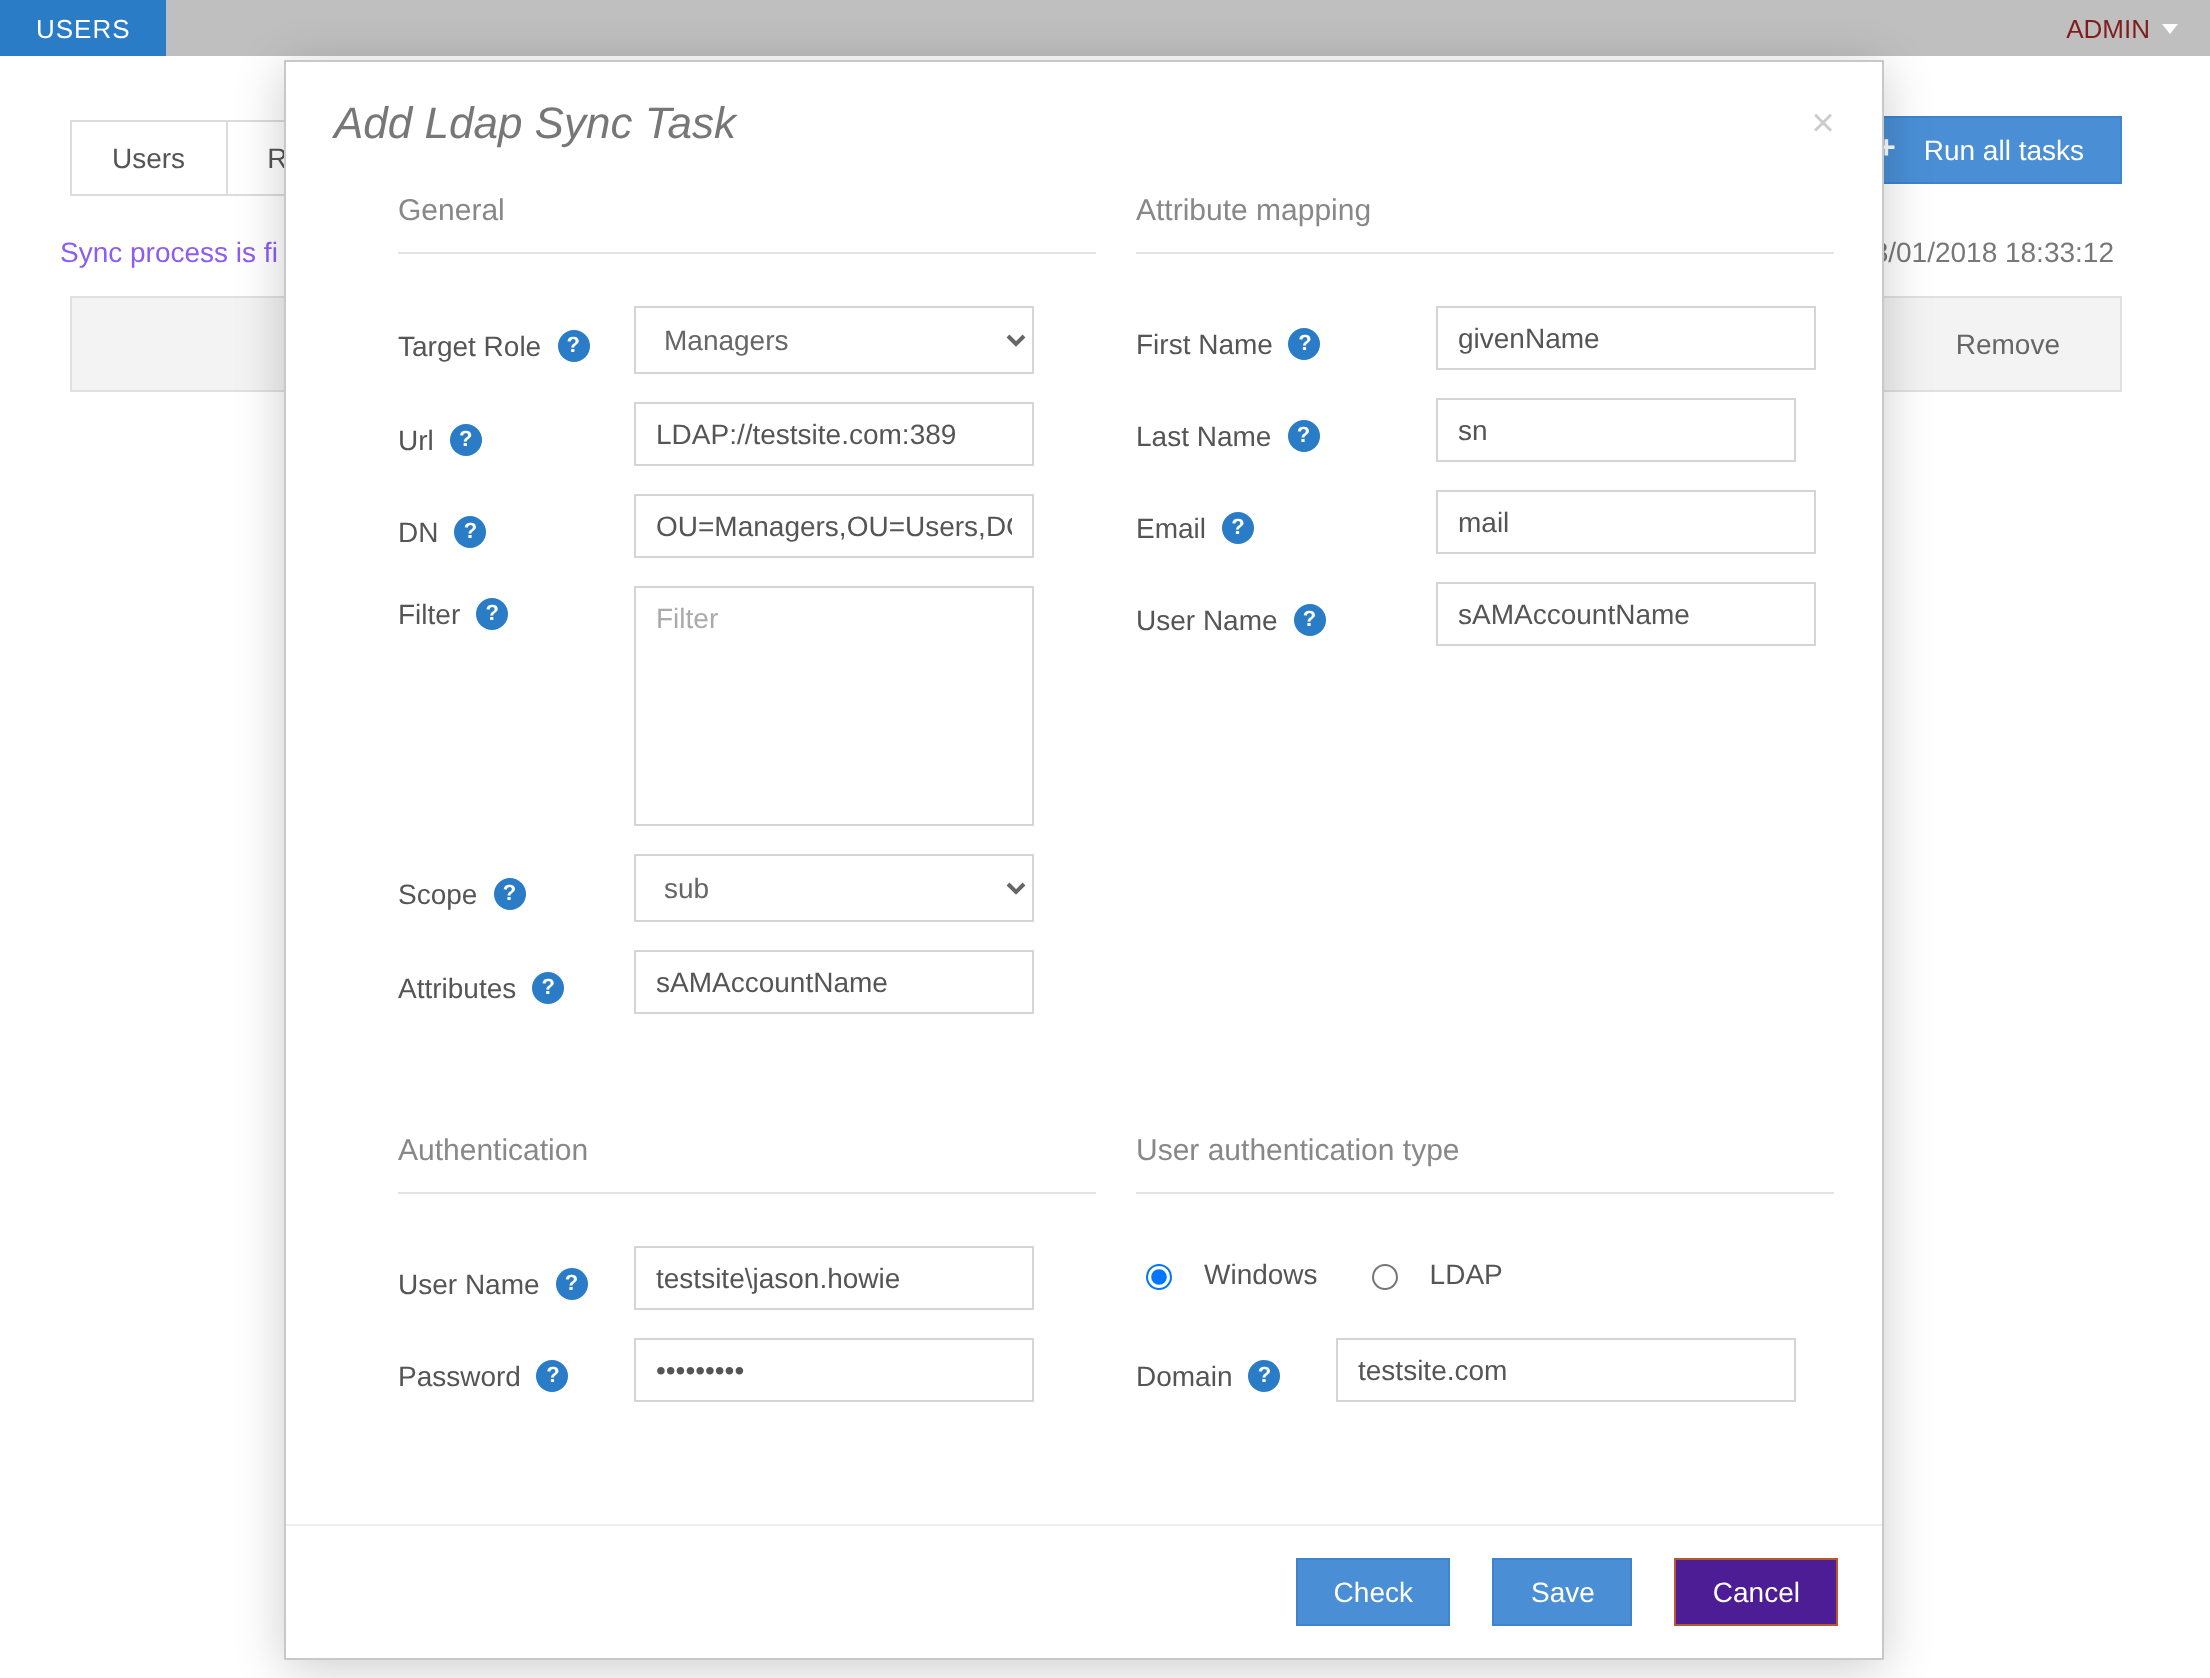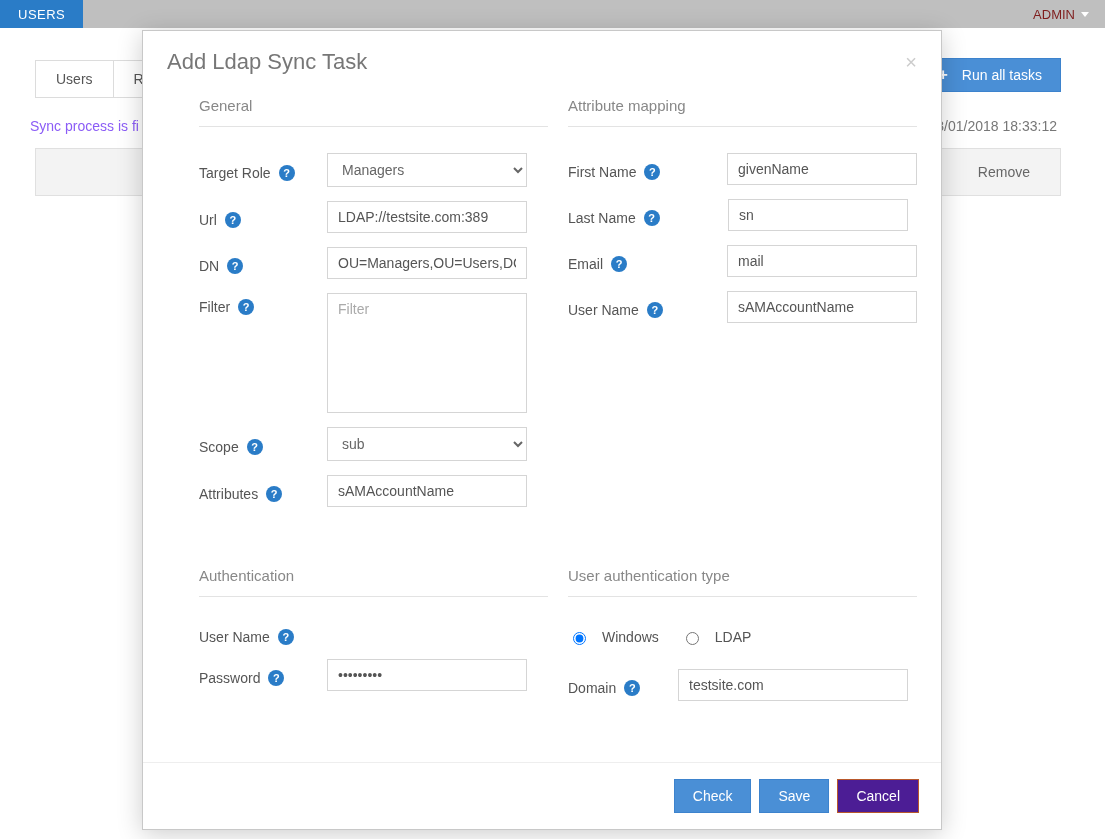--- a/index.html
+++ b/index.html
@@ -90,21 +90,21 @@
     left:142px; top:30px;
     width:800px;
     height:800px;
     background:#fff;
     border:1px solid #c8c8c8;
     box-shadow:0 4px 24px rgba(0,0,0,0.2);
     display:flex;flex-direction:column;
   }
   .modal-header {
     padding:18px 24px 14px;
-    display:flex;justify-content:space-between;align-items:center;
+    display:flex;justify-content:space-between;align-items:center;font-style:italic;
   }
   .modal-title { font-size:22px; color:#777; font-weight:400; }
   .modal-close { color:#ccc; font-size:20px; cursor:pointer; line-height:1; }
   .modal-body {
     flex:1;
     padding: 0 24px 10px 56px;
     overflow:auto;
   }
   .two-col { display:flex; gap:20px;justify-content:center; }
   .col { flex:1; min-width:330px; }
@@ -112,21 +112,20 @@
     color:#888;
     font-size:15px;
     padding: 8px 0 12px;
     border-bottom:1px solid #e3e3e3;
     margin-bottom:26px;
   }
   .form-row {
     display:flex;
     align-items:center;
     margin-bottom:14px;
-    gap:10px;
   }
   .form-row.top-align { align-items:flex-start; }
   .form-label {
     width:118px;
     display:flex;align-items:center;gap:8px;
     color:#555;
     padding-top:6px;
   }
   .help-icon {
     display:inline-flex;
@@ -151,21 +150,21 @@
   .form-row select {
     height:34px;
     color:#666;
   }
   input::placeholder, textarea::placeholder { color:#aaa; }
   .radio-group { display:flex; gap:22px; align-items:center; color:#555; font-size:14px; padding-top:6px;}
   .radio-group label { display:flex; align-items:center; gap:13px; }
   .modal-footer {
     border-top:1px solid #eee;
     padding:16px 22px;
-    display:flex;justify-content:flex-end;gap:8px;
+    display:flex;justify-content:flex-end;gap:21px;
   }
   .btn {
     padding:8px 18px;
     border:1px solid transparent;
     color:#fff;
     cursor:pointer;
     font-size:14px;
   }
   .btn-blue { background:#4a8fd6; border-color:#3d83cd; }
   .btn-orange { background:#4c1d95; border-color:#b8582c; }
@@ -305,20 +304,21 @@
 
     <div class="two-col" style="margin-top:38px;">
       <div class="col">
         <div class="section-title">Authentication</div>
 
         <div class="form-row">
           <div class="form-label">
             <span>User Name</span>
             <span class="help-icon">?</span>
           </div>
+          <input type="text" value="testsite\jason.howie" style="">
         </div>
         <div class="form-row">
           <div class="form-label">
             <span>Password</span>
             <span class="help-icon">?</span>
           </div>
           <input type="text" value="•••••••••" style="">
         </div>
       </div>
 

